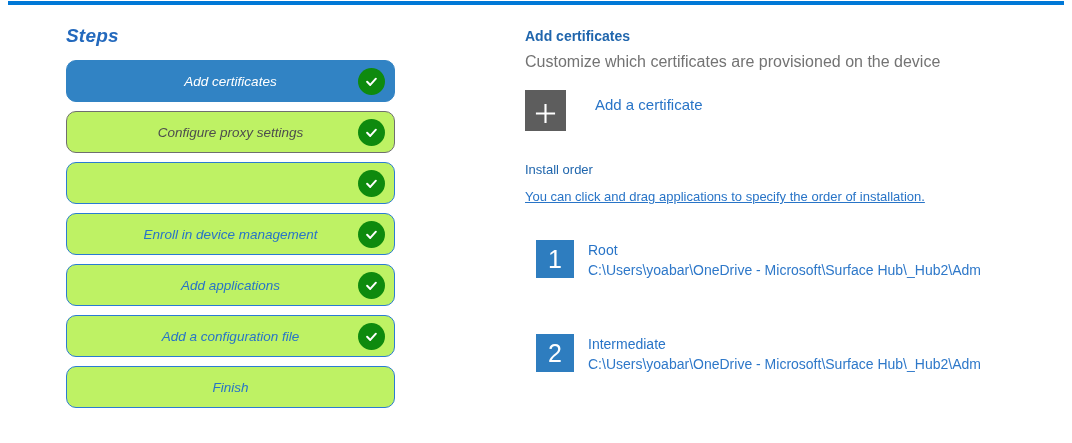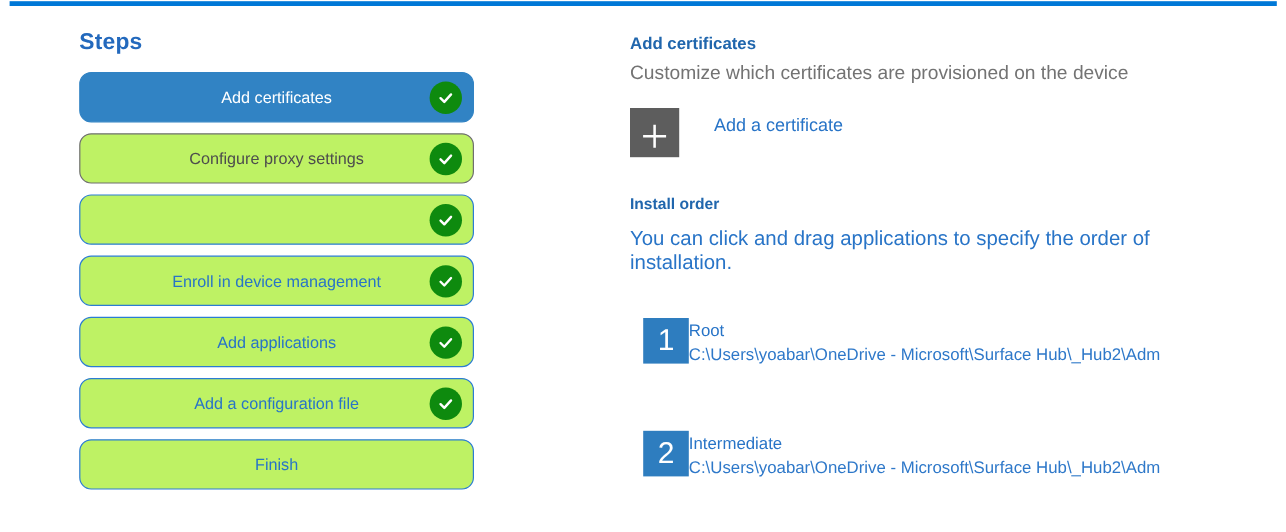--- a/index.html
+++ b/index.html
@@ -5,21 +5,21 @@
   * { margin: 0; padding: 0; box-sizing: border-box; }
   html, body { width: 1072px; height: 443px; background: #ffffff; overflow: hidden; }
   body { position: relative; font-family: "Liberation Sans", sans-serif; }
 
   .top-line {
     position: absolute; left: 8px; right: 8px; top: 1px; height: 4px;
     background: #0078d7;
   }
 
   
-  .steps-panel { position: absolute; left: 66px; top: 25px; width: 329px; }
+  .steps-panel { position: absolute; left: 66px; top: 25px; width: 329px; font-style: italic; }
   .steps-title {
     color: #2369bd; font-size: 19px; font-weight: bold;
     margin-bottom: 13px; letter-spacing: 0.2px;
   }
   .step {
     position: relative; width: 329px; height: 42px; margin-bottom: 9px;
     border-radius: 10px; border: 1px solid #2b7cd3; background: #bef264;
     display: flex; align-items: center; justify-content: center;
     font-size: 13.5px; color: #2874c7; cursor: pointer;
   }
@@ -42,34 +42,34 @@
   .add-cert-row {
     display: flex; align-items: flex-start; margin-top: 19px; cursor: pointer; gap: 16px;
   }
   .plus-square {
     width: 41px; height: 41px; background: #5d5d5d; flex: 0 0 41px;
     display: flex; align-items: center; justify-content: center;
   }
   .plus-square svg { width: 23px; height: 23px; display: block; margin-top: 6px; }
   .add-cert-label { color: #2874c7; font-size: 15px; margin-left: 13px; margin-top: 6px; }
 
-  .install-title { color: #2066ad; font-size: 13px; font-weight: bold; margin-top: 31px; }
-  .install-desc { color: #2874c7; font-size: 17px; margin-top: 12px; }
+  .install-title { color: #2066ad; font-size: 13px; font-weight: normal; margin-top: 31px; }
+  .install-desc { color: #2874c7; font-size: 13px; margin-top: 12px; text-decoration: underline; }
 
   .order-item {
     display: flex; align-items: flex-start; margin-left: 11px; cursor: grab;
   }
   .order-item.first { margin-top: 36px; }
   .order-item.second { margin-top: 55px; }
   .num-square {
     width: 38px; height: 38px; background: #2e7dbf; flex: 0 0 38px;
     display: flex; align-items: center; justify-content: center;
     color: #ffffff; font-size: 25px; font-weight: 400;
   }
-  .item-text { padding-top: 1px; }
+  .item-text { margin-left: 14px; padding-top: 1px; }
   .item-name { color: #2874c7; font-size: 14px; line-height: 18px; }
   .item-path { color: #2e78c9; font-size: 14px; line-height: 18px; margin-top: 2px; white-space: nowrap; }
 </style>
 </head>
 <body>
 
 <div class="top-line"></div>
 
 <div class="steps-panel">
   <div class="steps-title">Steps</div>

